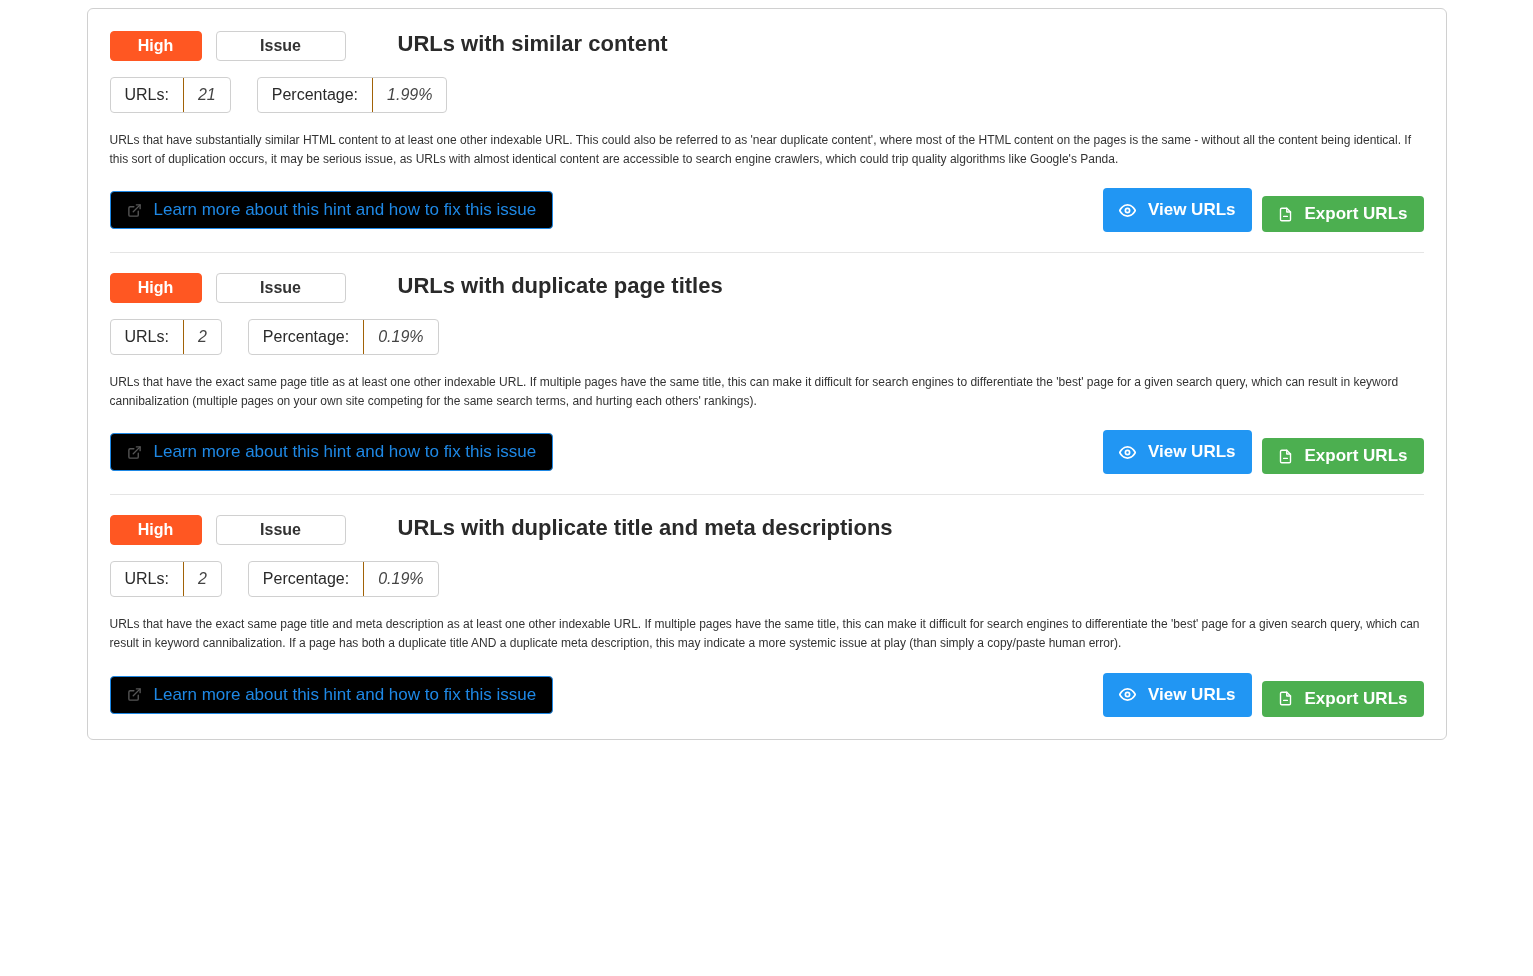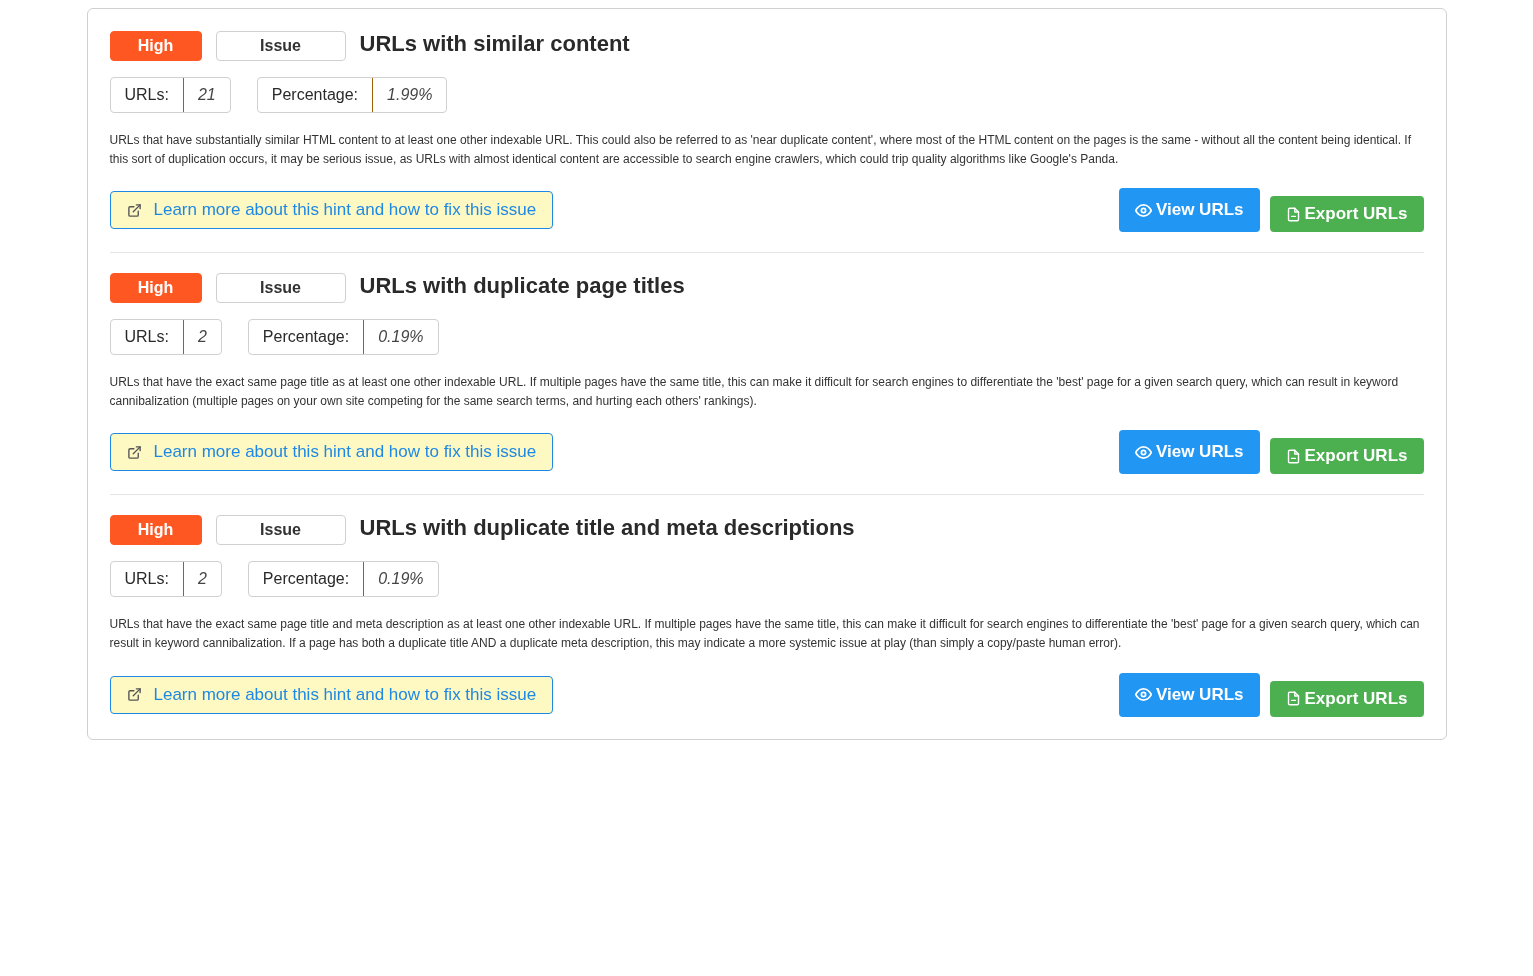--- a/index.html
+++ b/index.html
@@ -48,20 +48,21 @@
     background: #fff;
     color: #333;
     width: 130px;
     border: 1px solid #d0d0d0;
     font-weight: 600;
   }
   .issue-title {
     font-size: 22px;
     font-weight: 700;
     color: #2a2a2a;
+    margin-left: 38px;
   }
   .stats-row {
     display: flex;
     gap: 26px;
     margin-bottom: 18px;
   }
   .stat-group {
     display: flex;
     border: 1px solid #d0d0d0;
     border-radius: 4px;
@@ -100,28 +101,28 @@
     border: 1px solid #1e88e5;
     border-radius: 4px;
     padding: 8px 16px;
     display: inline-flex;
     align-items: center;
     gap: 12px;
     color: #1e88e5;
     font-size: 17px;
     font-weight: 500;
     cursor: pointer;
-    background: #fef9c3;
+    background: #000000;
   }
   .learn-more .ext-icon { color: #555; display:inline-flex; }
   .right-buttons { display: flex; gap: 10px; }
   .btn {
     display: inline-flex;
     align-items: center;
-    gap: 4px;
+    gap: 12px;
     border: none;
     border-radius: 4px;
     padding: 8px 16px;
     font-size: 17px;
     font-weight: 700;
     color: #fff;
     cursor: pointer;
   }
   .btn-primary { background: #2196f3; }
   .btn-success { background: #4caf50; margin-top: 8px; }

